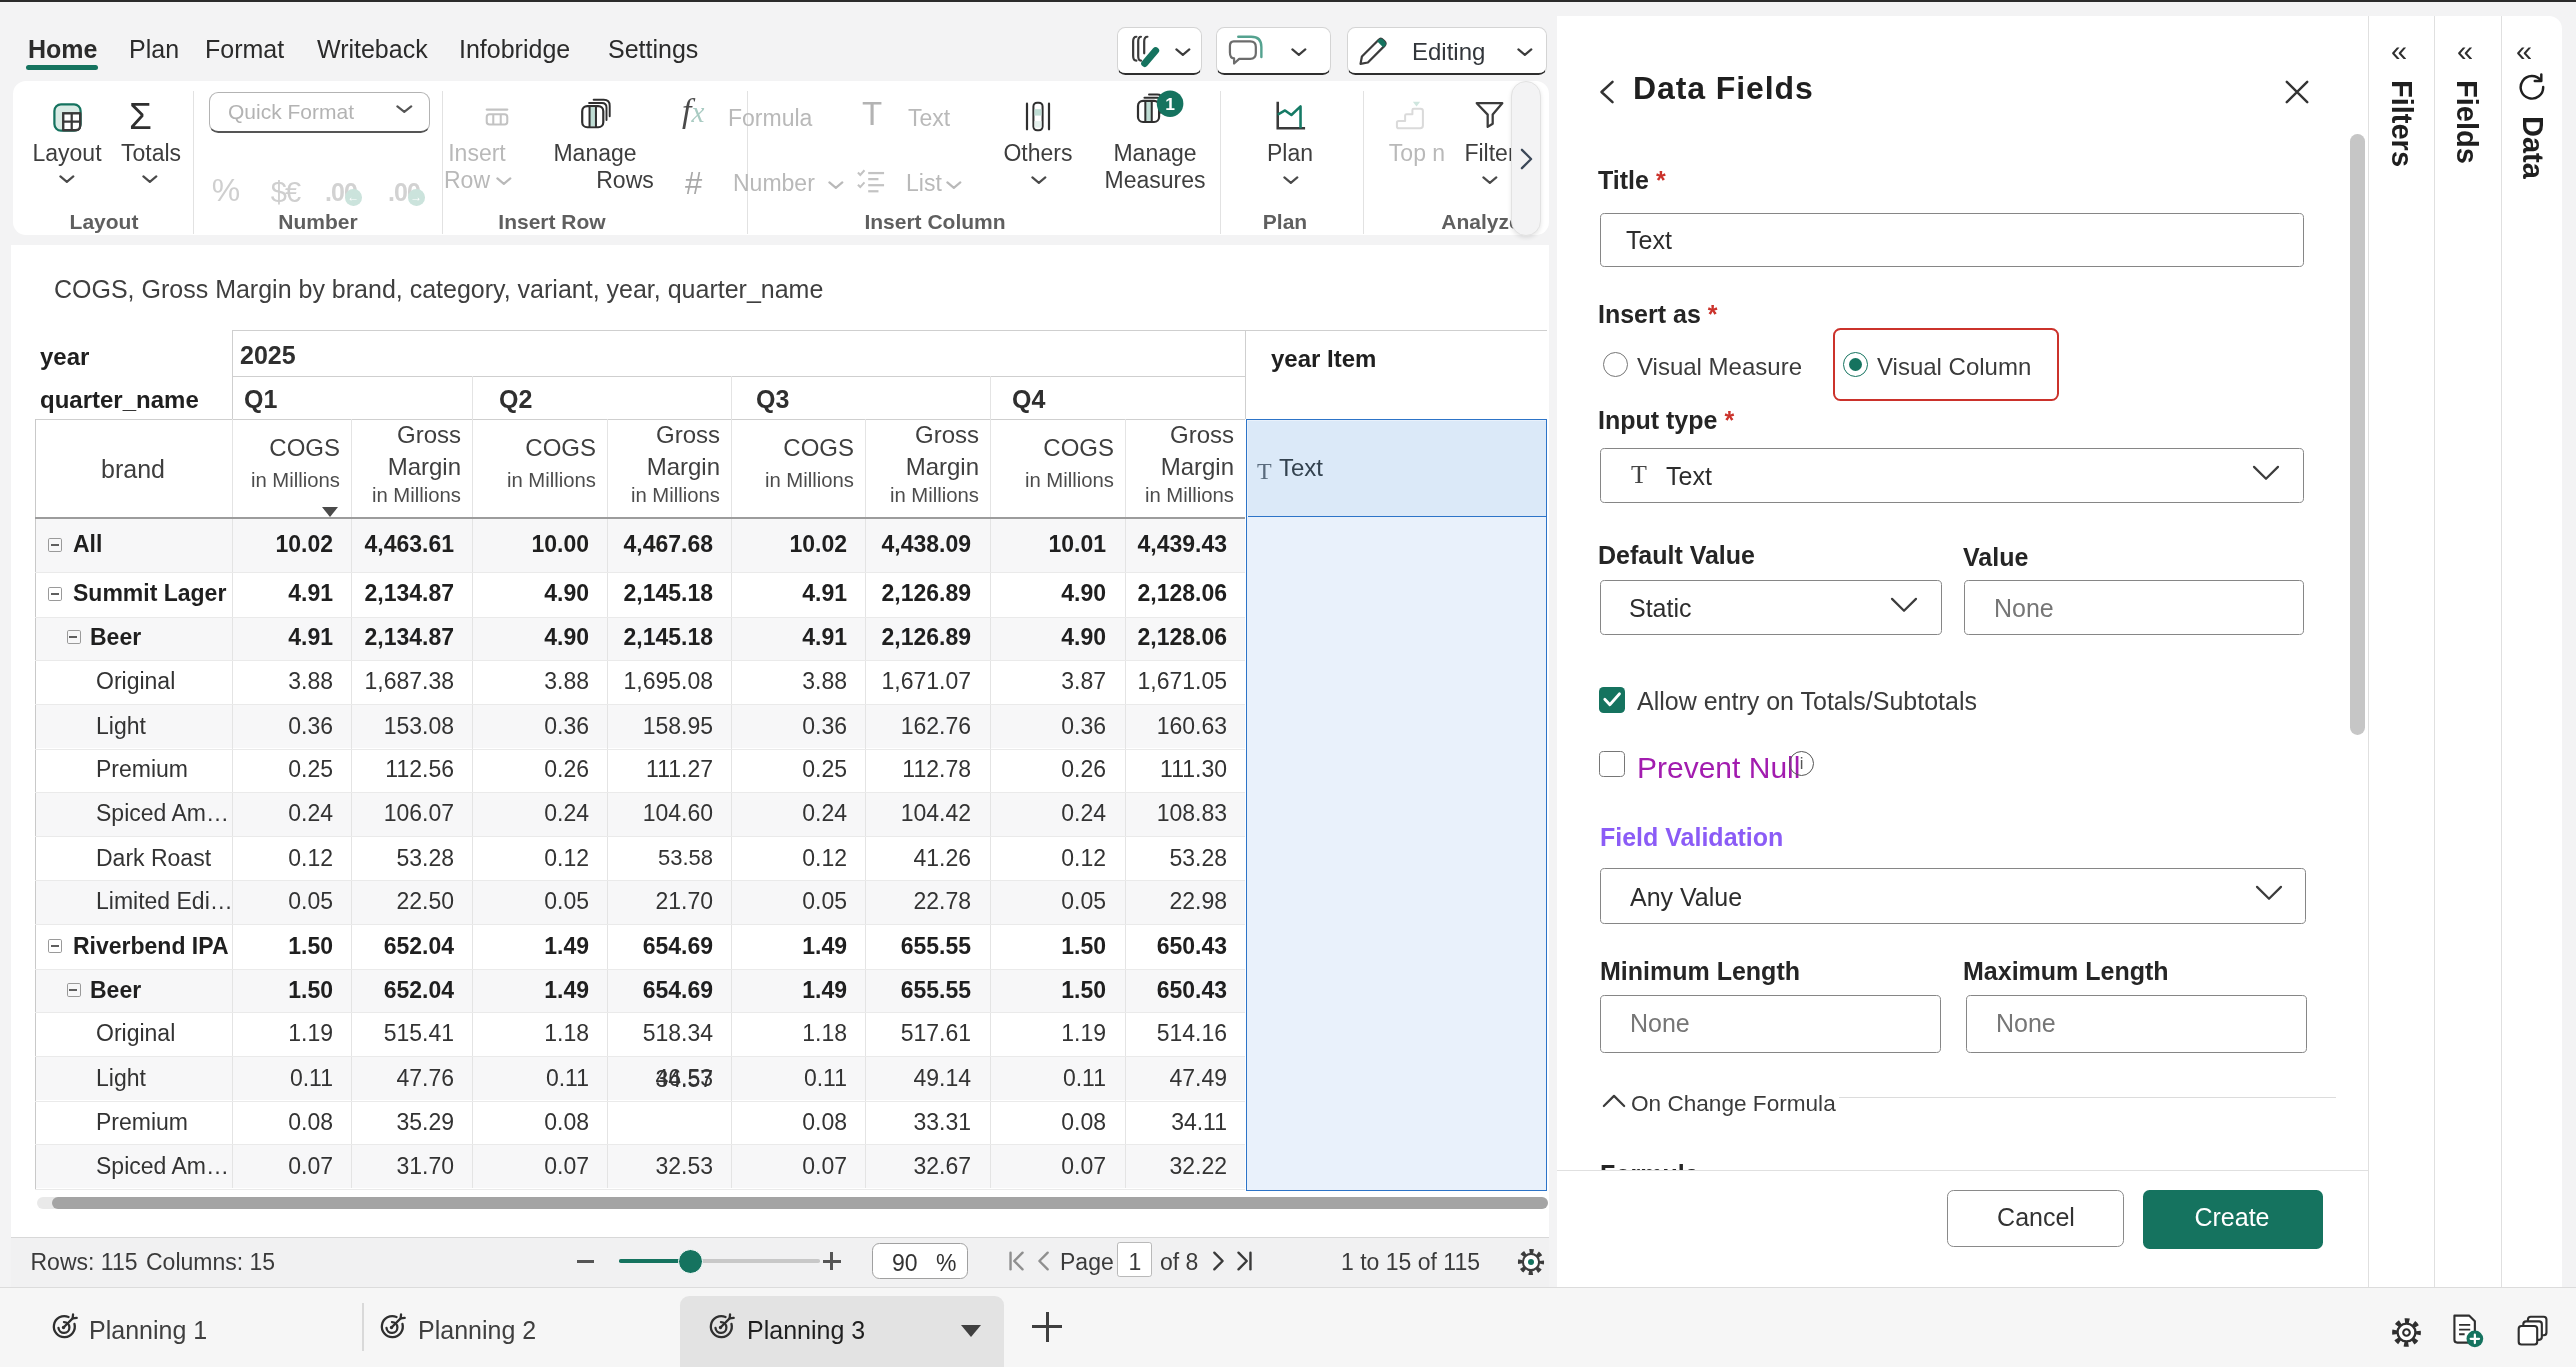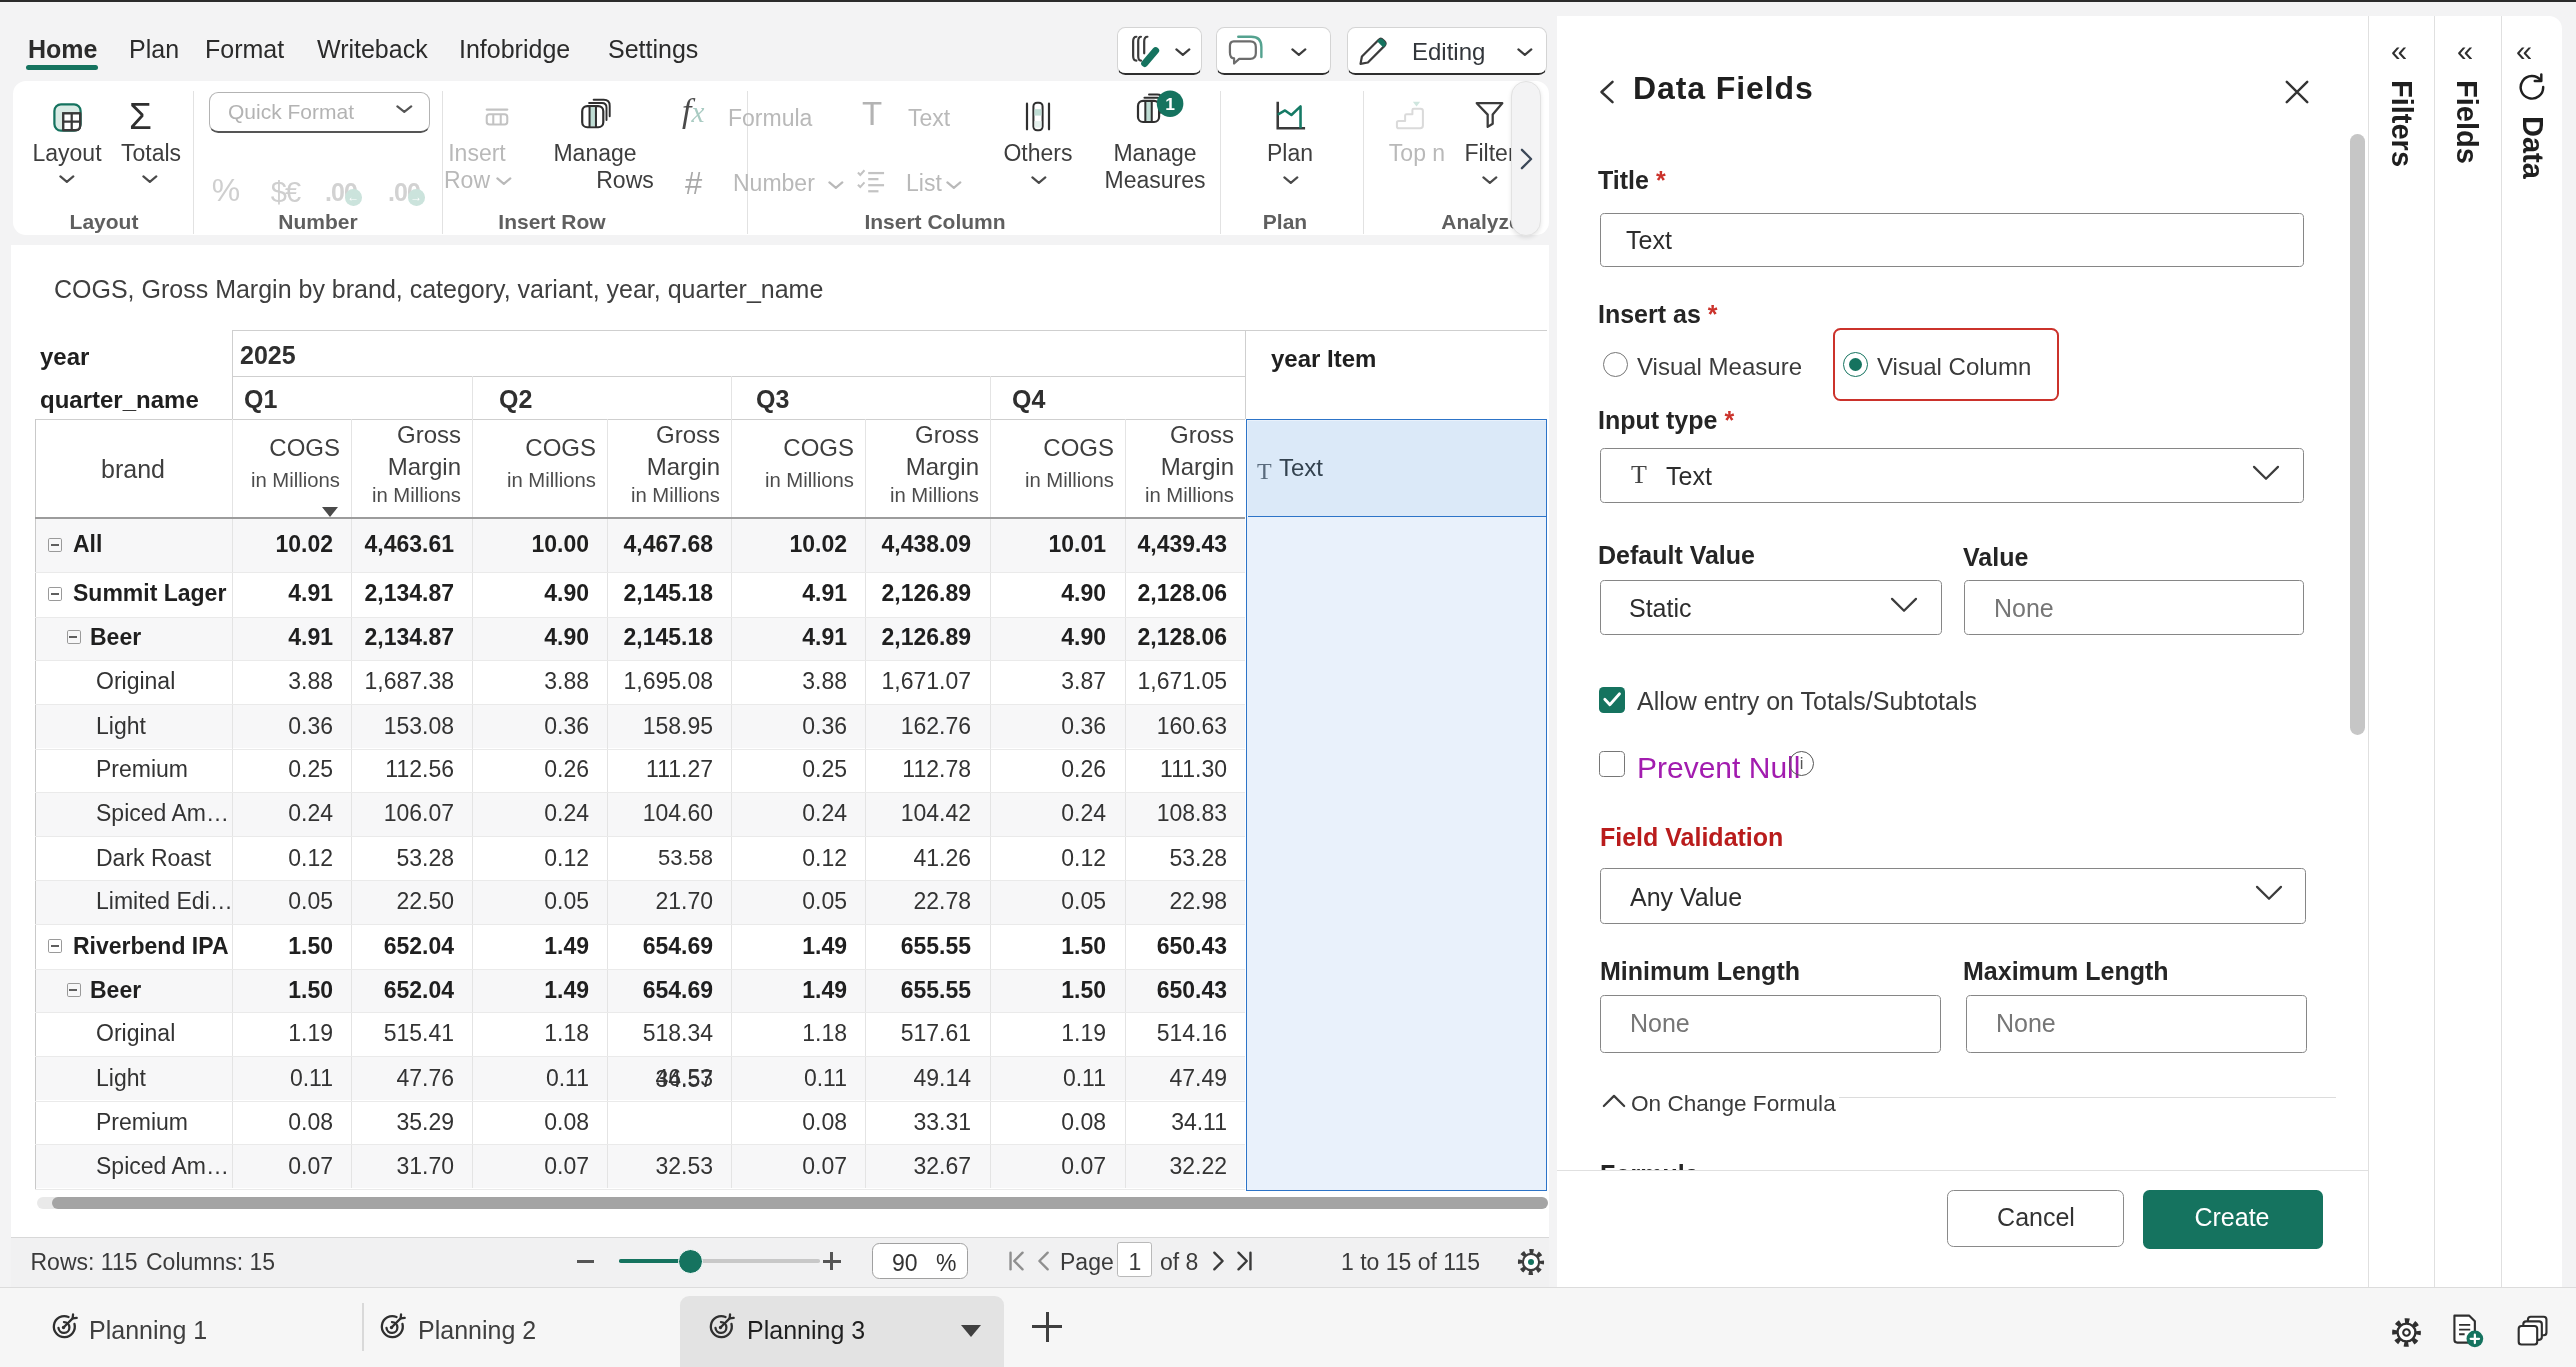--- a/index.html
+++ b/index.html
@@ -518,21 +518,21 @@
 <div style="position:absolute;left:1964px;top:580px;width:340px;height:55px;border:1.3px solid #868686;border-radius:4.6px;background:#fff;"></div>
 <div style="position:absolute;left:1994px;top:594px;font-size:25px;color:#767676;">None</div>
 <div style="position:absolute;left:1599px;top:687px;width:26px;height:26px;background:#15735f;border-radius:4.6px;"></div>
 <svg style="position:absolute;left:1602px;top:690px;" width="20.3" height="18.5" viewBox="0 0 22 20" fill="none">
     <path d="M3 10 L8.5 16 L19 4" stroke="#fff" stroke-width="3" fill="none" stroke-linecap="round" stroke-linejoin="round"></path>
   </svg>
 <div style="position:absolute;left:1637px;top:687px;font-size:25px;color:#3b3b3b;">Allow entry on Totals/Subtotals</div>
 <div style="position:absolute;left:1599px;top:751px;width:26px;height:26px;background:#fff;border:1.5px solid #767676;border-radius:4.6px;"></div>
 <div style="position:absolute;left:1637px;top:751px;font-size:30px;color:#a21caf;">Prevent Null</div>
 <div style="position:absolute;left:1789px;top:751px;width:25px;height:25px;border-radius:50%;border:1.7px solid #555;color:#555;font-size:16.6px;text-align:center;line-height:23px;">i</div>
-<div style="position:absolute;left:1600px;top:823px;font-size:25px;font-weight:bold;color:#b91c1c;">Field Validation</div>
+<div style="position:absolute;left:1600px;top:823px;font-size:25px;font-weight:bold;color:#8b5cf6;">Field Validation</div>
 <div style="position:absolute;left:1600px;top:868px;width:706px;height:56px;border:1.3px solid #868686;border-radius:4.6px;background:#fff;"></div>
 <div style="position:absolute;left:1630px;top:883px;font-size:25px;color:#2d2d2d;">Any Value</div>
 <svg style="position:absolute;left:2255px;top:885px;" width="28" height="16.6" viewBox="0 0 30 18" fill="none">
     <path d="M2 2 L15 15 L28 2" stroke="#3c3c3c" stroke-width="2.4" fill="none" stroke-linecap="round" stroke-linejoin="round"></path>
   </svg>
 <div style="position:absolute;left:1600px;top:957px;font-size:25px;font-weight:bold;color:#252525;">Minimum Length</div>
 <div style="position:absolute;left:1963px;top:957px;font-size:25px;font-weight:bold;color:#252525;">Maximum Length</div>
 <div style="position:absolute;left:1600px;top:995px;width:341px;height:58px;border:1.3px solid #868686;border-radius:4.6px;background:#fff;"></div>
 <div style="position:absolute;left:1630px;top:1009px;font-size:25px;color:#767676;">None</div>
 <div style="position:absolute;left:1966px;top:995px;width:341px;height:58px;border:1.3px solid #868686;border-radius:4.6px;background:#fff;"></div>

